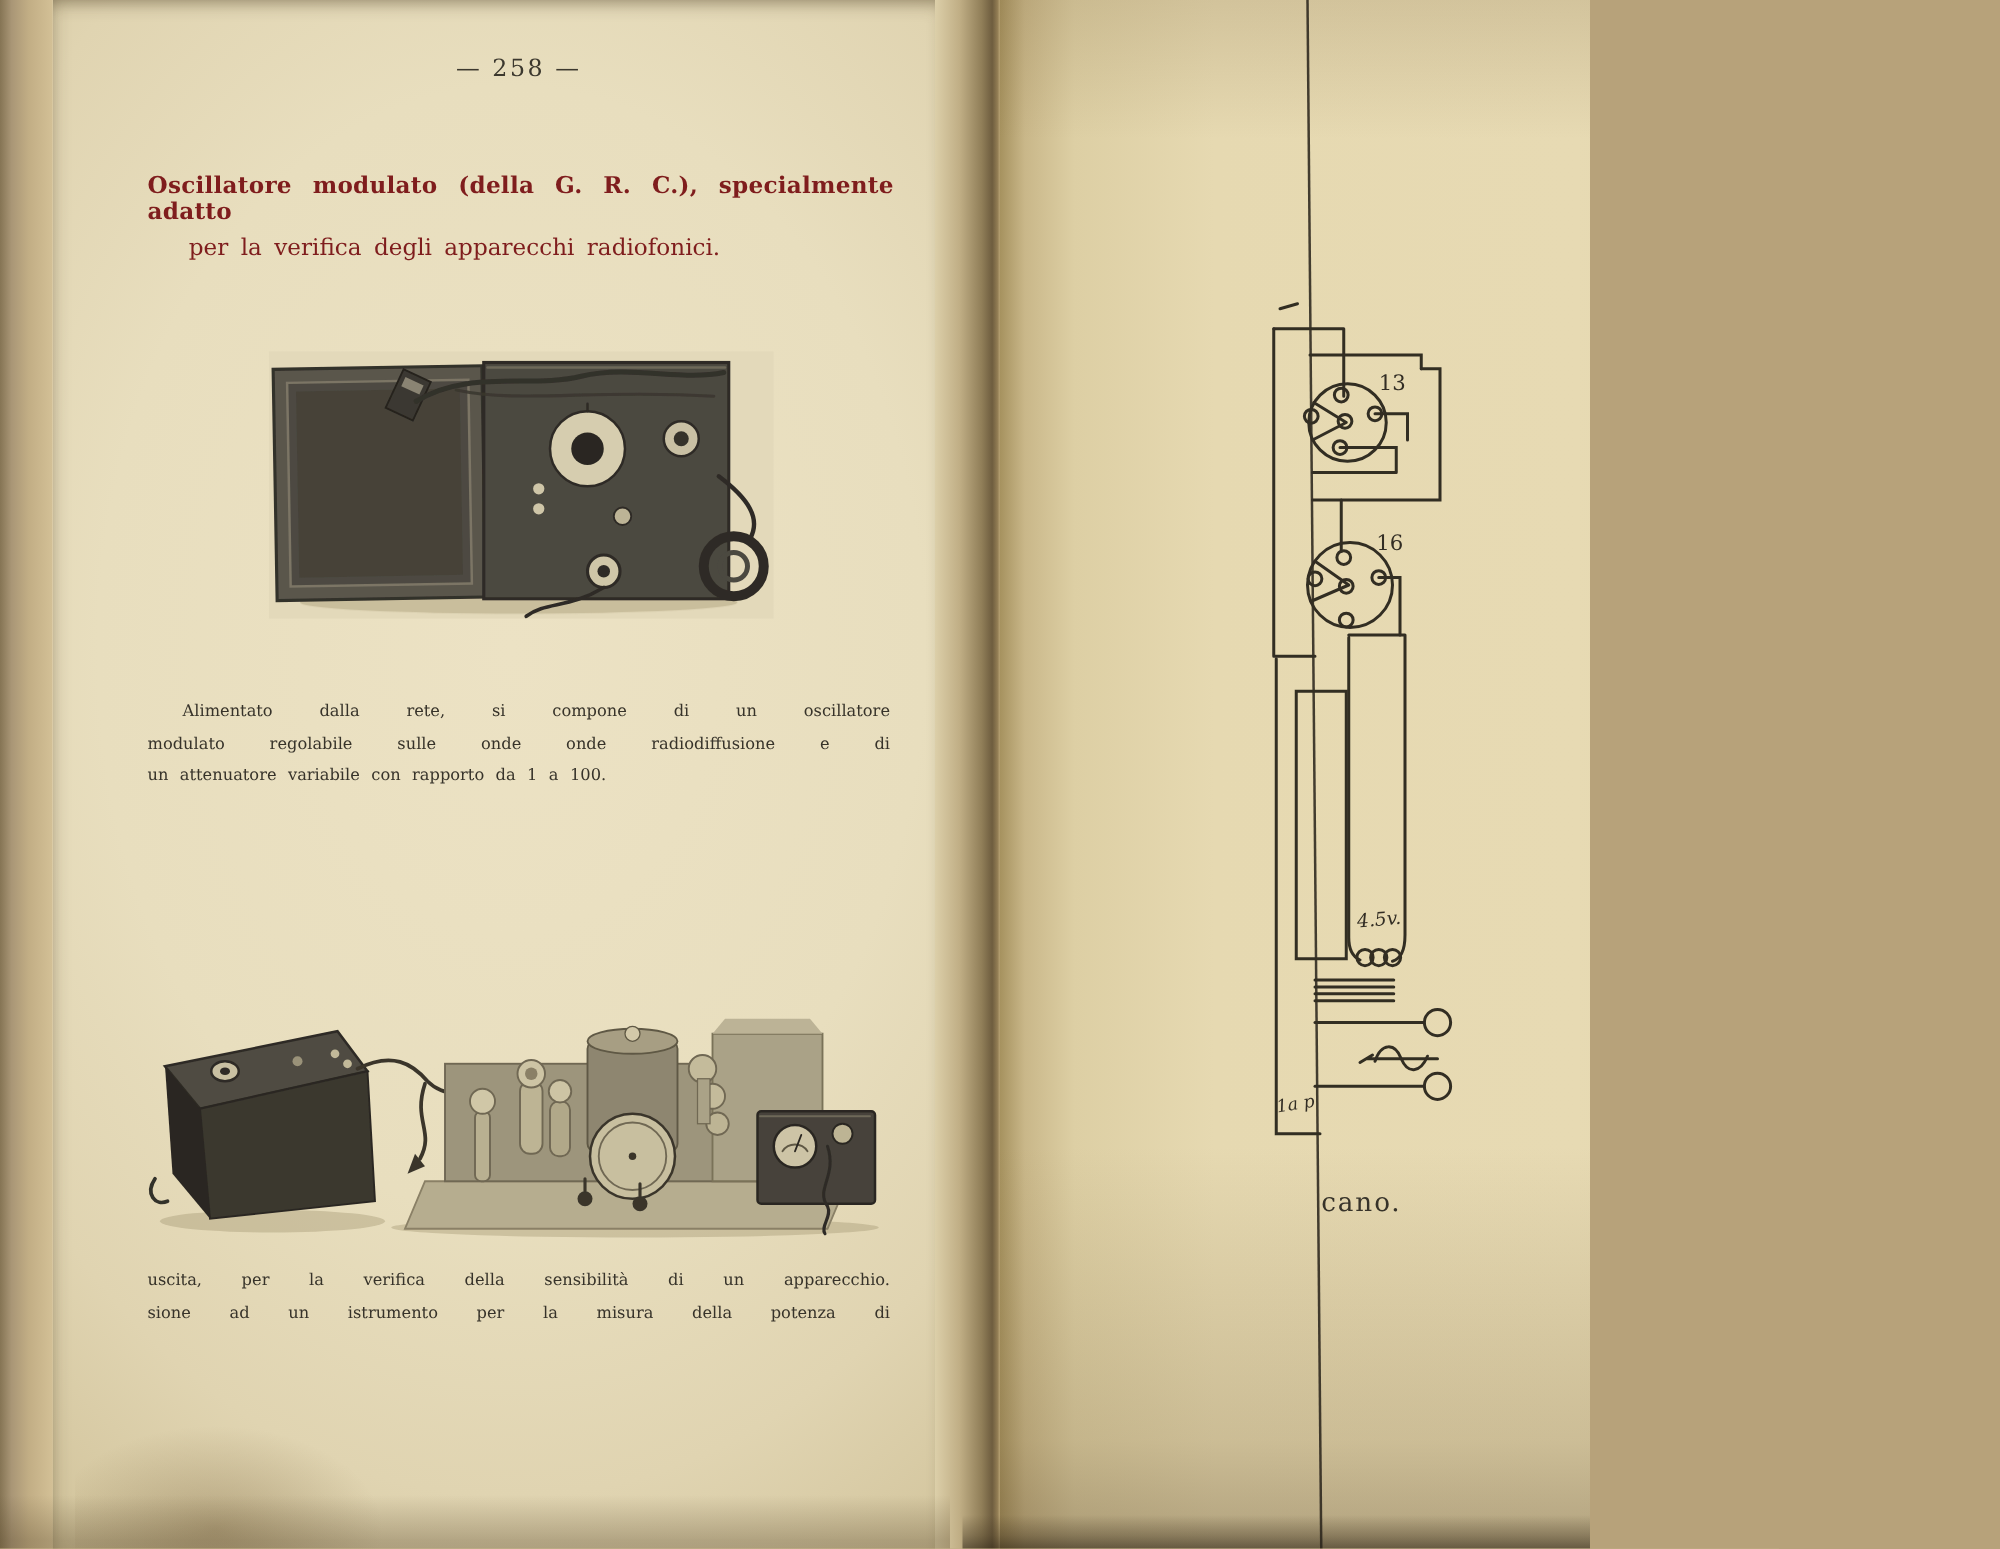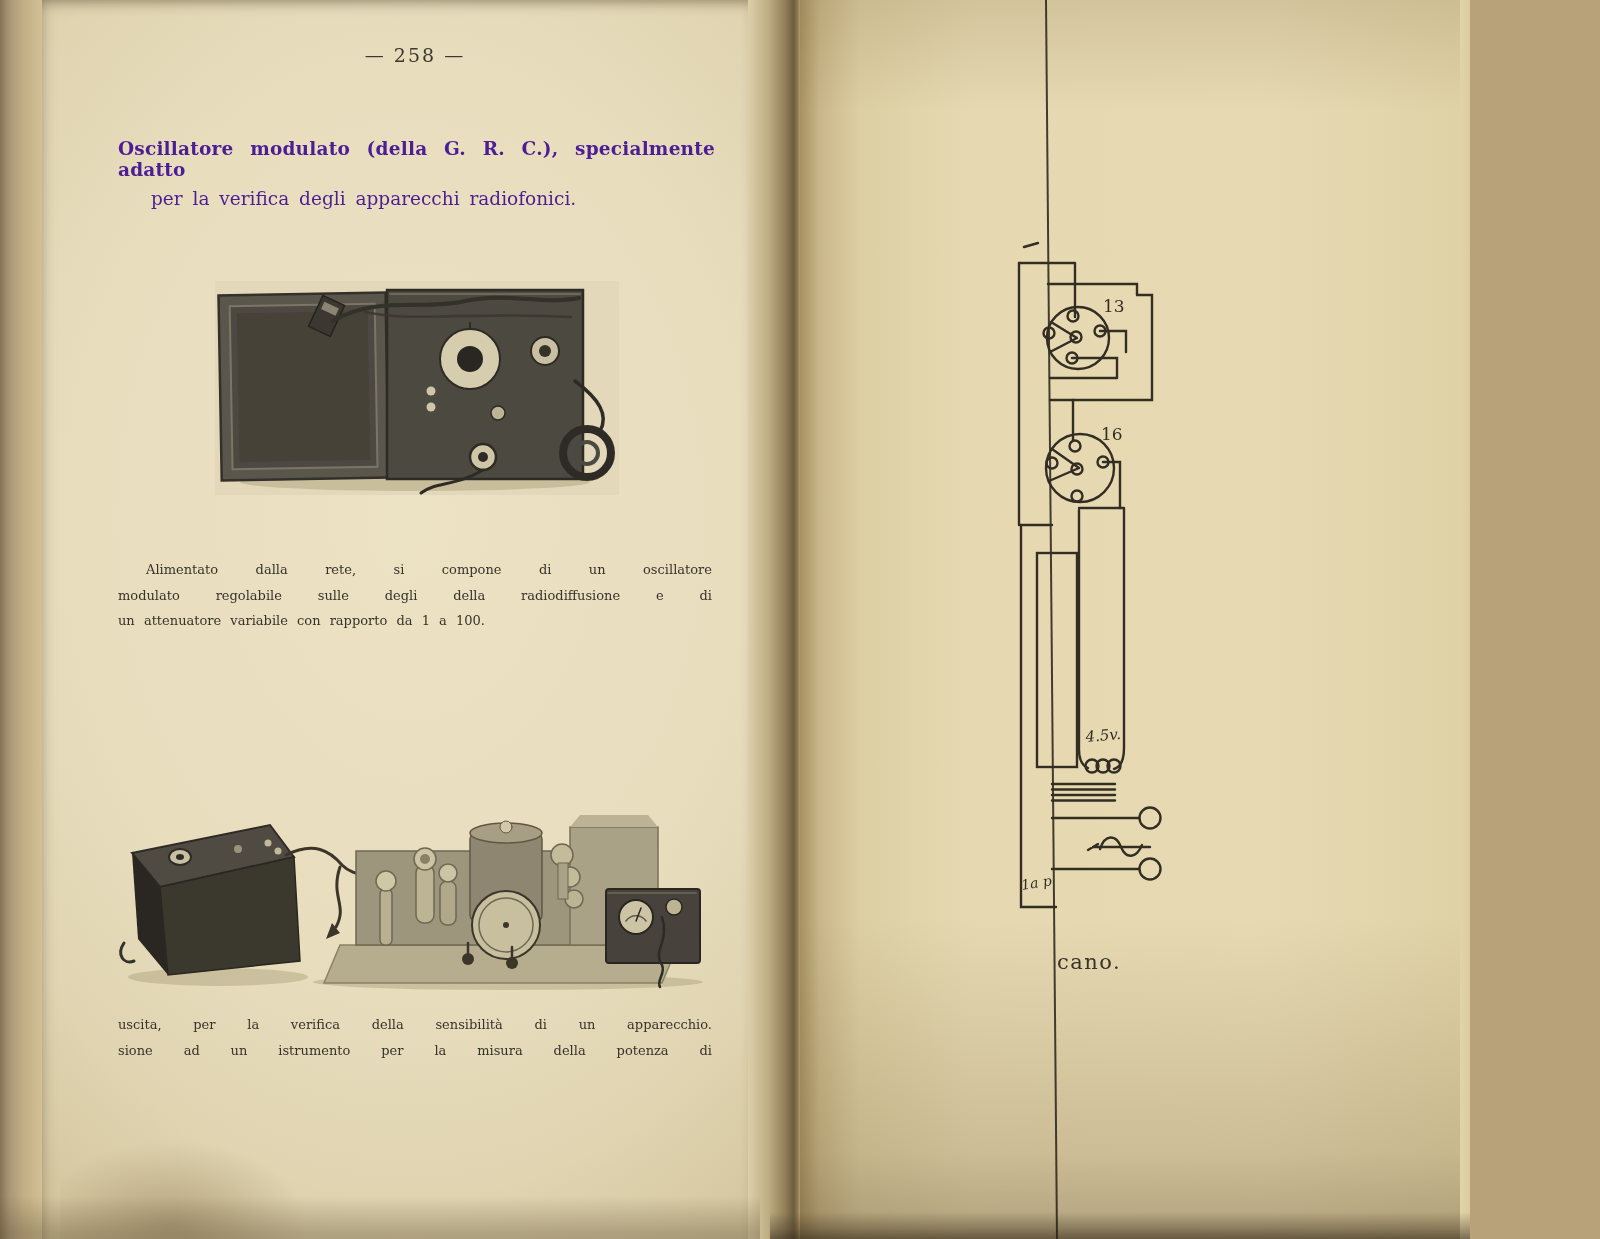--- a/index.html
+++ b/index.html
@@ -1,17 +1,17 @@
 <!DOCTYPE html>
 <html><head>
 <meta charset="utf-8">
 <style>
   html,body{margin:0;padding:0;}
   body{width:1600px;height:1239px;background:#b7a27a;}
-  #stage{position:relative;width:1470px;height:1239px;overflow:hidden;
+  #stage{position:relative;width:1272px;height:1239px;overflow:hidden;
          font-family:"DejaVu Serif", serif;background:#cbb68c;}
 
   
   .abs{position:absolute;}
   #left-edge{left:0;top:0;width:42px;height:1239px;
     background:linear-gradient(90deg,#857454 0%,#a99676 22%,#c2ae85 55%,#d3c096 100%);}
   #left-page{left:42px;top:0;width:706px;height:1239px;
     background:
       radial-gradient(90% 70% at 52% 42%, #ece2c4 0%, #e8debe 52%, #e0d4b1 78%, #d2c49c 100%);
     box-shadow:inset 0 10px 14px -8px rgba(60,45,20,.45), inset 8px 0 16px -10px rgba(60,45,20,.35);}
@@ -34,21 +34,21 @@
     background:radial-gradient(80% 90% at 85% 10%, rgba(248,236,198,.75), rgba(248,236,198,0) 75%);}
   #bottom-edge-shadow{left:770px;top:1212px;width:830px;height:27px;
     background:linear-gradient(180deg,rgba(62,50,30,0) 0%,rgba(62,50,30,.35) 60%,rgba(40,31,17,.55) 100%);}
   #left-bottom-shadow{left:0;top:1196px;width:760px;height:43px;
     background:linear-gradient(180deg,rgba(80,63,36,0),rgba(80,63,36,.30) 85%);}
 
   
   .ink{color:#37332a;}
   #page-number{left:118px;top:44px;width:594px;text-align:center;
     font-size:19px;letter-spacing:2px;color:#3c382e;}
-  #heading{left:118px;top:138px;width:597px;color:#4c1d95;}
+  #heading{left:118px;top:138px;width:597px;color:#7f1d1d;}
   .h-line1{font-weight:bold;font-size:18.5px;letter-spacing:.2px;
     text-align:justify;text-align-last:justify;}
   .h-line2{font-weight:normal;font-size:18.5px;margin-top:8px;padding-left:33px;word-spacing:4px;}
   .bodytext{font-size:13px;line-height:25.5px;}
   .j{text-align:justify;text-align-last:justify;}
   .ind{text-indent:28px;}
   .ws5{word-spacing:5px;}
   .ws7{word-spacing:7px;}
   #para1{left:118px;top:557px;width:594px;}
   #para2{left:118px;top:733px;width:594px;}
@@ -128,21 +128,21 @@
       <path d="M150,31 C200,42 262,30 356,36" stroke="#3a362e" stroke-width="2.5" fill="none" opacity="0.85"></path>
 
       <path d="M360,100 C384,118 394,134 385,150" stroke="#2f2c26" stroke-width="3.5" fill="none"></path>
       <circle cx="372" cy="172" r="24" stroke="#2f2c26" stroke-width="8" fill="none"></circle>
       <circle cx="372" cy="172" r="11" stroke="#4b4840" stroke-width="4" fill="none"></circle>
     </g>
   </svg>
 
   <div class="abs bodytext ink" id="para1">
     <div class="j ind">Alimentato dalla rete, si compone di un oscillatore</div>
-    <div class="j">modulato regolabile sulle degli della radiodiffusione e di</div>
+    <div class="j">modulato regolabile sulle onde onde radiodiffusione e di</div>
     <div class="ws5">un attenuatore variabile con rapporto da 1 a 100.</div>
   </div>
 
 
   <svg class="abs" id="figure2" viewBox="0 0 594 200">
     <defs>
         <filter id="f2b">
           <feGaussianBlur stdDeviation="0.55"></feGaussianBlur>
         </filter>
       </defs>

